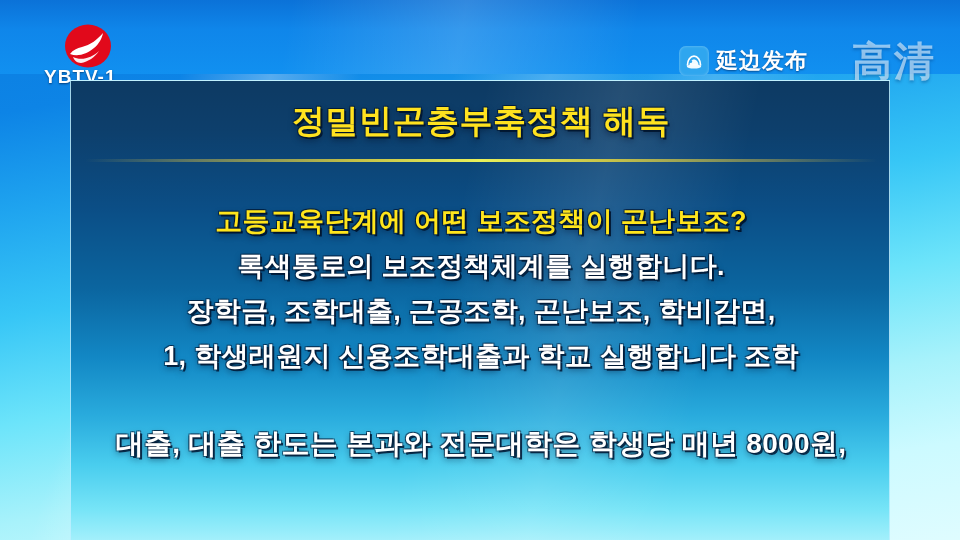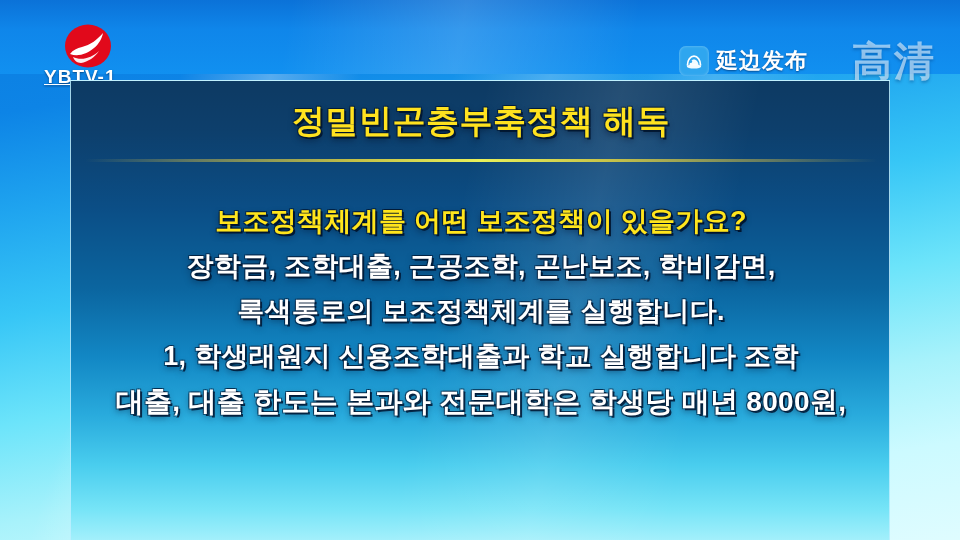--- a/index.html
+++ b/index.html
@@ -42,21 +42,20 @@
   
   .logo-wrap{position:absolute;left:44px;top:24px;width:130px;height:62px;}
   .logo-mark{
     position:absolute;left:20px;top:0;width:48px;height:44px;
   }
   .logo-mark svg{display:block;}
   .logo-text{
     position:absolute;left:0;top:42px;width:130px;
     color:#ffffff;font-size:19px;font-weight:bold;letter-spacing:1px;
     text-shadow:0 1px 2px rgba(0,40,90,.75);
-    text-decoration:underline;
   }
 
   
   .brand{
     position:absolute;right:152px;top:44px;height:34px;
     display:flex;align-items:center;gap:7px;
   }
   .brand-icon{
     width:30px;height:30px;border-radius:7px;
     background:#2fa6ef;display:flex;align-items:center;justify-content:center;
@@ -140,21 +139,21 @@
   }
   .line.w{
     color:#ffffff;
     text-shadow:
       2px 2px 0 rgba(0,22,50,.85),
       -1px -1px 0 rgba(0,22,50,.55),
       1px -1px 0 rgba(0,22,50,.55),
       -1px 1px 0 rgba(0,22,50,.55),
       0 3px 6px rgba(0,18,45,.5);
   }
-  .line.w.big{font-size:28px;}
+  .line.w.big{font-size:28px;margin-top:42px;}
 </style>
 </head>
 <body>
 
 <div id="screen">
 
   <div class="bg-base"></div>
   <div class="bg-streak"></div>
   <div class="bg-topband"></div>
   <div class="bg-topband-glow"></div>
@@ -185,21 +184,21 @@
   <div class="hd-badge">高清</div>
 
   <div class="panel">
     <div class="panel-sheen"></div>
 
     <div class="panel-title">정밀빈곤층부축정책 해독</div>
 
     <div class="divider"></div>
 
     <div class="body-block">
-      <div class="line q">보조정책체계를 어떤 보조정책이 있을가요?</div>
+      <div class="line q">고등교육단계에 어떤 보조정책이 곤난보조?</div>
+      <div class="line w">록색통로의 보조정책체계를 실행합니다.</div>
       <div class="line w">장학금, 조학대출, 근공조학, 곤난보조, 학비감면,</div>
-      <div class="line w">록색통로의 보조정책체계를 실행합니다.</div>
       <div class="line w">1, 학생래원지 신용조학대출과 학교 실행합니다 조학</div>
       <div class="line w big">대출, 대출 한도는 본과와 전문대학은 학생당 매년 8000원,</div>
     </div>
   </div>
 
 </div>
 
 </body></html>

